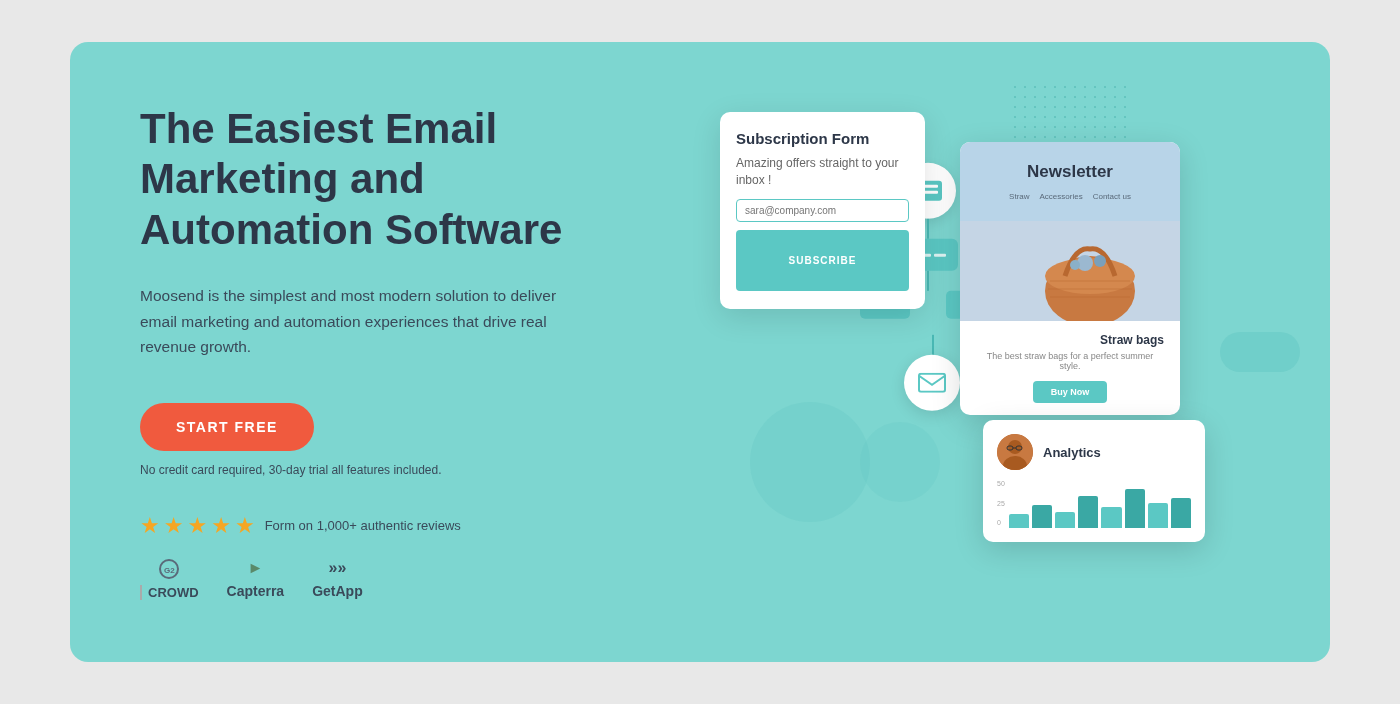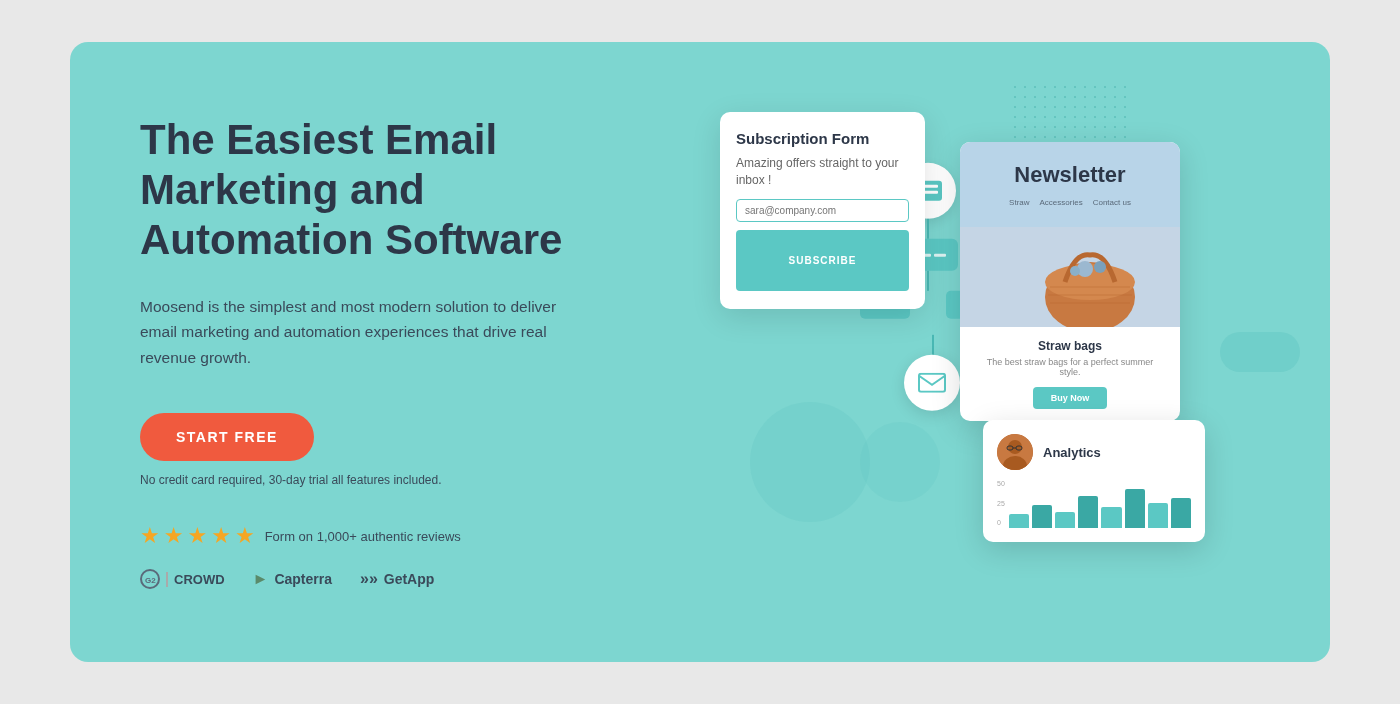--- a/index.html
+++ b/index.html
@@ -106,20 +106,21 @@
       align-items: center;
       gap: 28px;
     }
     .badge {
       display: flex;
       align-items: center;
       gap: 6px;
       color: #3a4a5a;
       font-size: 14px;
       font-weight: 600;
+      flex-direction: column;
     }
     
     .right-visual {
       flex: 1;
       position: relative;
       height: 100%;
       z-index: 5;
     }
     
     .subscription-card {
@@ -178,21 +179,21 @@
       box-shadow: 0 8px 30px rgba(0,0,0,0.15);
       overflow: hidden;
       z-index: 15;
     }
     .newsletter-header {
       background: #b8d4e8;
       padding: 20px;
       text-align: center;
     }
     .newsletter-title {
-      font-size: 22px;
+      font-size: 17px;
       font-weight: 800;
       color: #2d3748;
       margin-bottom: 10px;
     }
     .newsletter-nav {
       display: flex;
       gap: 10px;
       justify-content: center;
     }
     .newsletter-nav-item {
@@ -208,20 +209,21 @@
     }
     .newsletter-body {
       padding: 12px 16px;
       text-align: center;
     }
     .newsletter-product {
       font-size: 12px;
       font-weight: 700;
       color: #2d3748;
       margin-bottom: 4px;
+      text-align: right;
     }
     .newsletter-product-desc {
       font-size: 9px;
       color: #888;
       margin-bottom: 10px;
     }
     .buy-now-btn {
       background: #5bc8c4;
       color: white;
       border: none;

